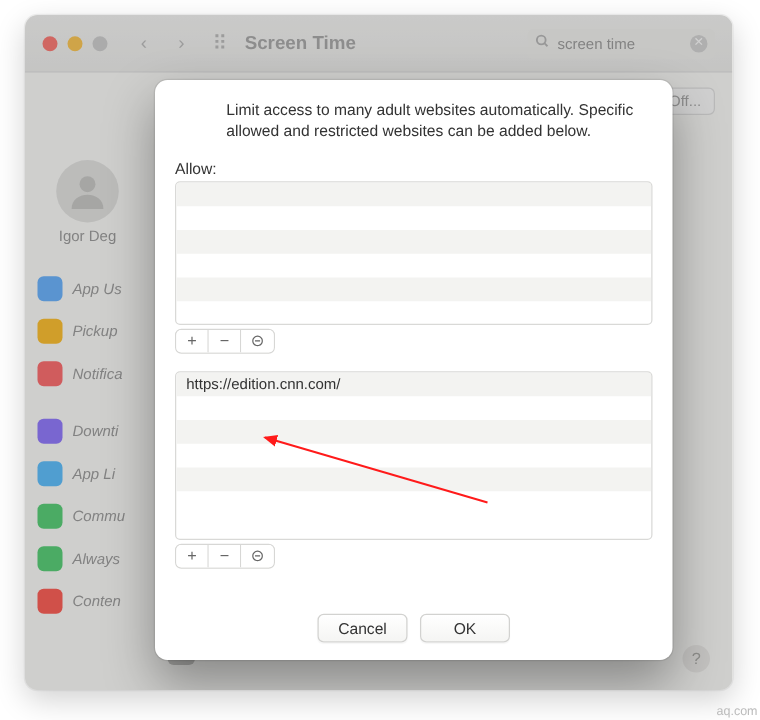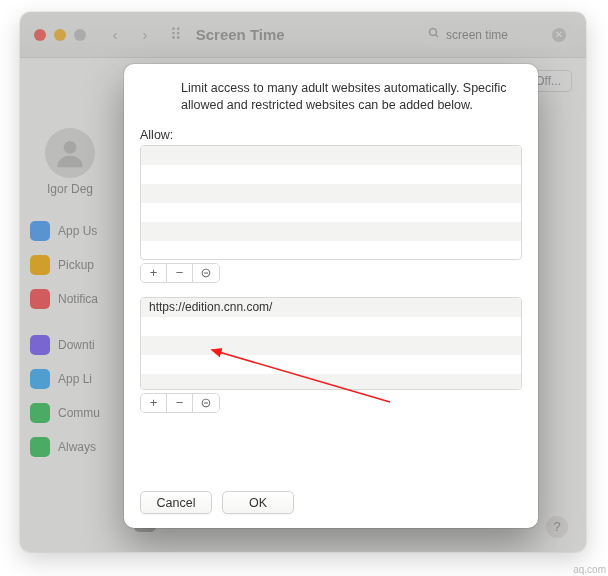--- a/index.html
+++ b/index.html
@@ -62,21 +62,21 @@
   .search input{border:none;background:transparent;outline:none;font-size:12px;color:#888;width:100px;}
   .search-clear{width:14px;height:14px;border-radius:50%;background:#ccc;color:#fff;font-size:10px;line-height:14px;text-align:center;margin-left:auto;}
   .body {
     position:absolute; top:46px; left:0; right:0; bottom:0;
     display:flex;
   }
   .sidebar{ width:100px; padding-top:70px; }
   .avatar{width:50px;height:50px;border-radius:50%;background:#e0e0de;margin:0 auto 4px;display:flex;align-items:center;justify-content:center;}
   .avatar svg{fill:#bfbfbc;}
   .avatar-name{text-align:center;font-size:12px;color:#888;}
-  .side-item{display:flex;align-items:center;gap:8px;padding:7px 10px;font-size:12px;color:#888;}
+  .side-item{display:flex;align-items:center;gap:8px;padding:7px 10px;font-size:12px;color:#888;font-style:italic;}
   .side-icon{width:20px;height:20px;border-radius:5px;}
   .main{flex:1;padding:14px;position:relative;}
   .turn-off{
     position:absolute;right:14px;top:12px;
     font-size:12px;color:#999;background:#fff;border:1px solid #ddd;border-radius:5px;
     padding:3px 10px;
   }
   .help-badge{position:absolute;right:18px;bottom:14px;width:22px;height:22px;border-radius:50%;background:#eceae7;color:#9a9a96;font-size:13px;line-height:22px;text-align:center;}
   .options-row{position:absolute;left:14px;bottom:20px;display:flex;align-items:center;gap:8px;color:#999;font-size:12px;}
   .options-icon{width:22px;height:22px;border-radius:5px;background:#b9b9b6;}
@@ -92,26 +92,26 @@
   }
   .modal-desc{font-size:12.5px;color:#333;line-height:1.35;margin-bottom:14px;margin-left:41px;}
   .section-label{font-size:12.5px;margin-bottom:3px;}
   .listbox{
     border:1px solid #d9d9d7;border-radius:4px;overflow:hidden;
     background:#fff;
   }
   .listbox .row{height:19px;font-size:12px;padding:0 8px;display:flex;align-items:center;}
   .listbox .row:nth-child(odd){background:#f3f3f1;}
   .listbox.allow{height:115px;}
-  .listbox.restricted{height:93px;}
+  .listbox.restricted{height:135px;}
   .pmrow{display:flex;align-items:center;margin-top:3px;}
   .pmgroup{display:flex;border:1px solid #d7d7d5;border-radius:5px;overflow:hidden;height:20px;}
   .pmgroup button{width:26px;background:#fff;border:none;border-right:1px solid #d7d7d5;color:#666;font-size:13px;line-height:18px;padding:0;cursor:pointer;}
   .pmgroup button:last-child{border-right:none;}
-  .btnrow{display:flex;justify-content:flex-start;gap:10px;margin-top:auto;padding-top:12px;}
+  .btnrow{display:flex;justify-content:center;gap:10px;margin-top:auto;padding-top:12px;}
   .mac-btn{
     min-width:72px;height:23px;border-radius:5px;border:1px solid #d2d2d0;
     background:linear-gradient(#ffffff,#f5f5f3);font-size:12.5px;color:#333;cursor:pointer;
     box-shadow:0 1px 1px rgba(0,0,0,0.04);
   }
   .arrow-annot{position:absolute;z-index:20;pointer-events:none;}
 </style>
 </head>
 <body>
 
@@ -171,20 +171,24 @@
             <span>App Li</span>
           </div>
           <div class="side-item">
             <div class="side-icon" style="background: rgb(51, 199, 90);"></div>
             <span>Commu</span>
           </div>
           <div class="side-item">
             <div class="side-icon" style="background: rgb(51, 199, 90);"></div>
             <span>Always</span>
           </div>
+          <div class="side-item">
+            <div class="side-icon" style="background: rgb(255, 59, 48);"></div>
+            <span>Conten</span>
+          </div>
         </div>
     </div>
     <div class="main">
       <button class="turn-off">Turn Off...</button>
       <div class="help-badge">?</div>
       <div class="options-row">
         <div class="options-icon"></div>
         <span>Option</span>
       </div>
     </div>

